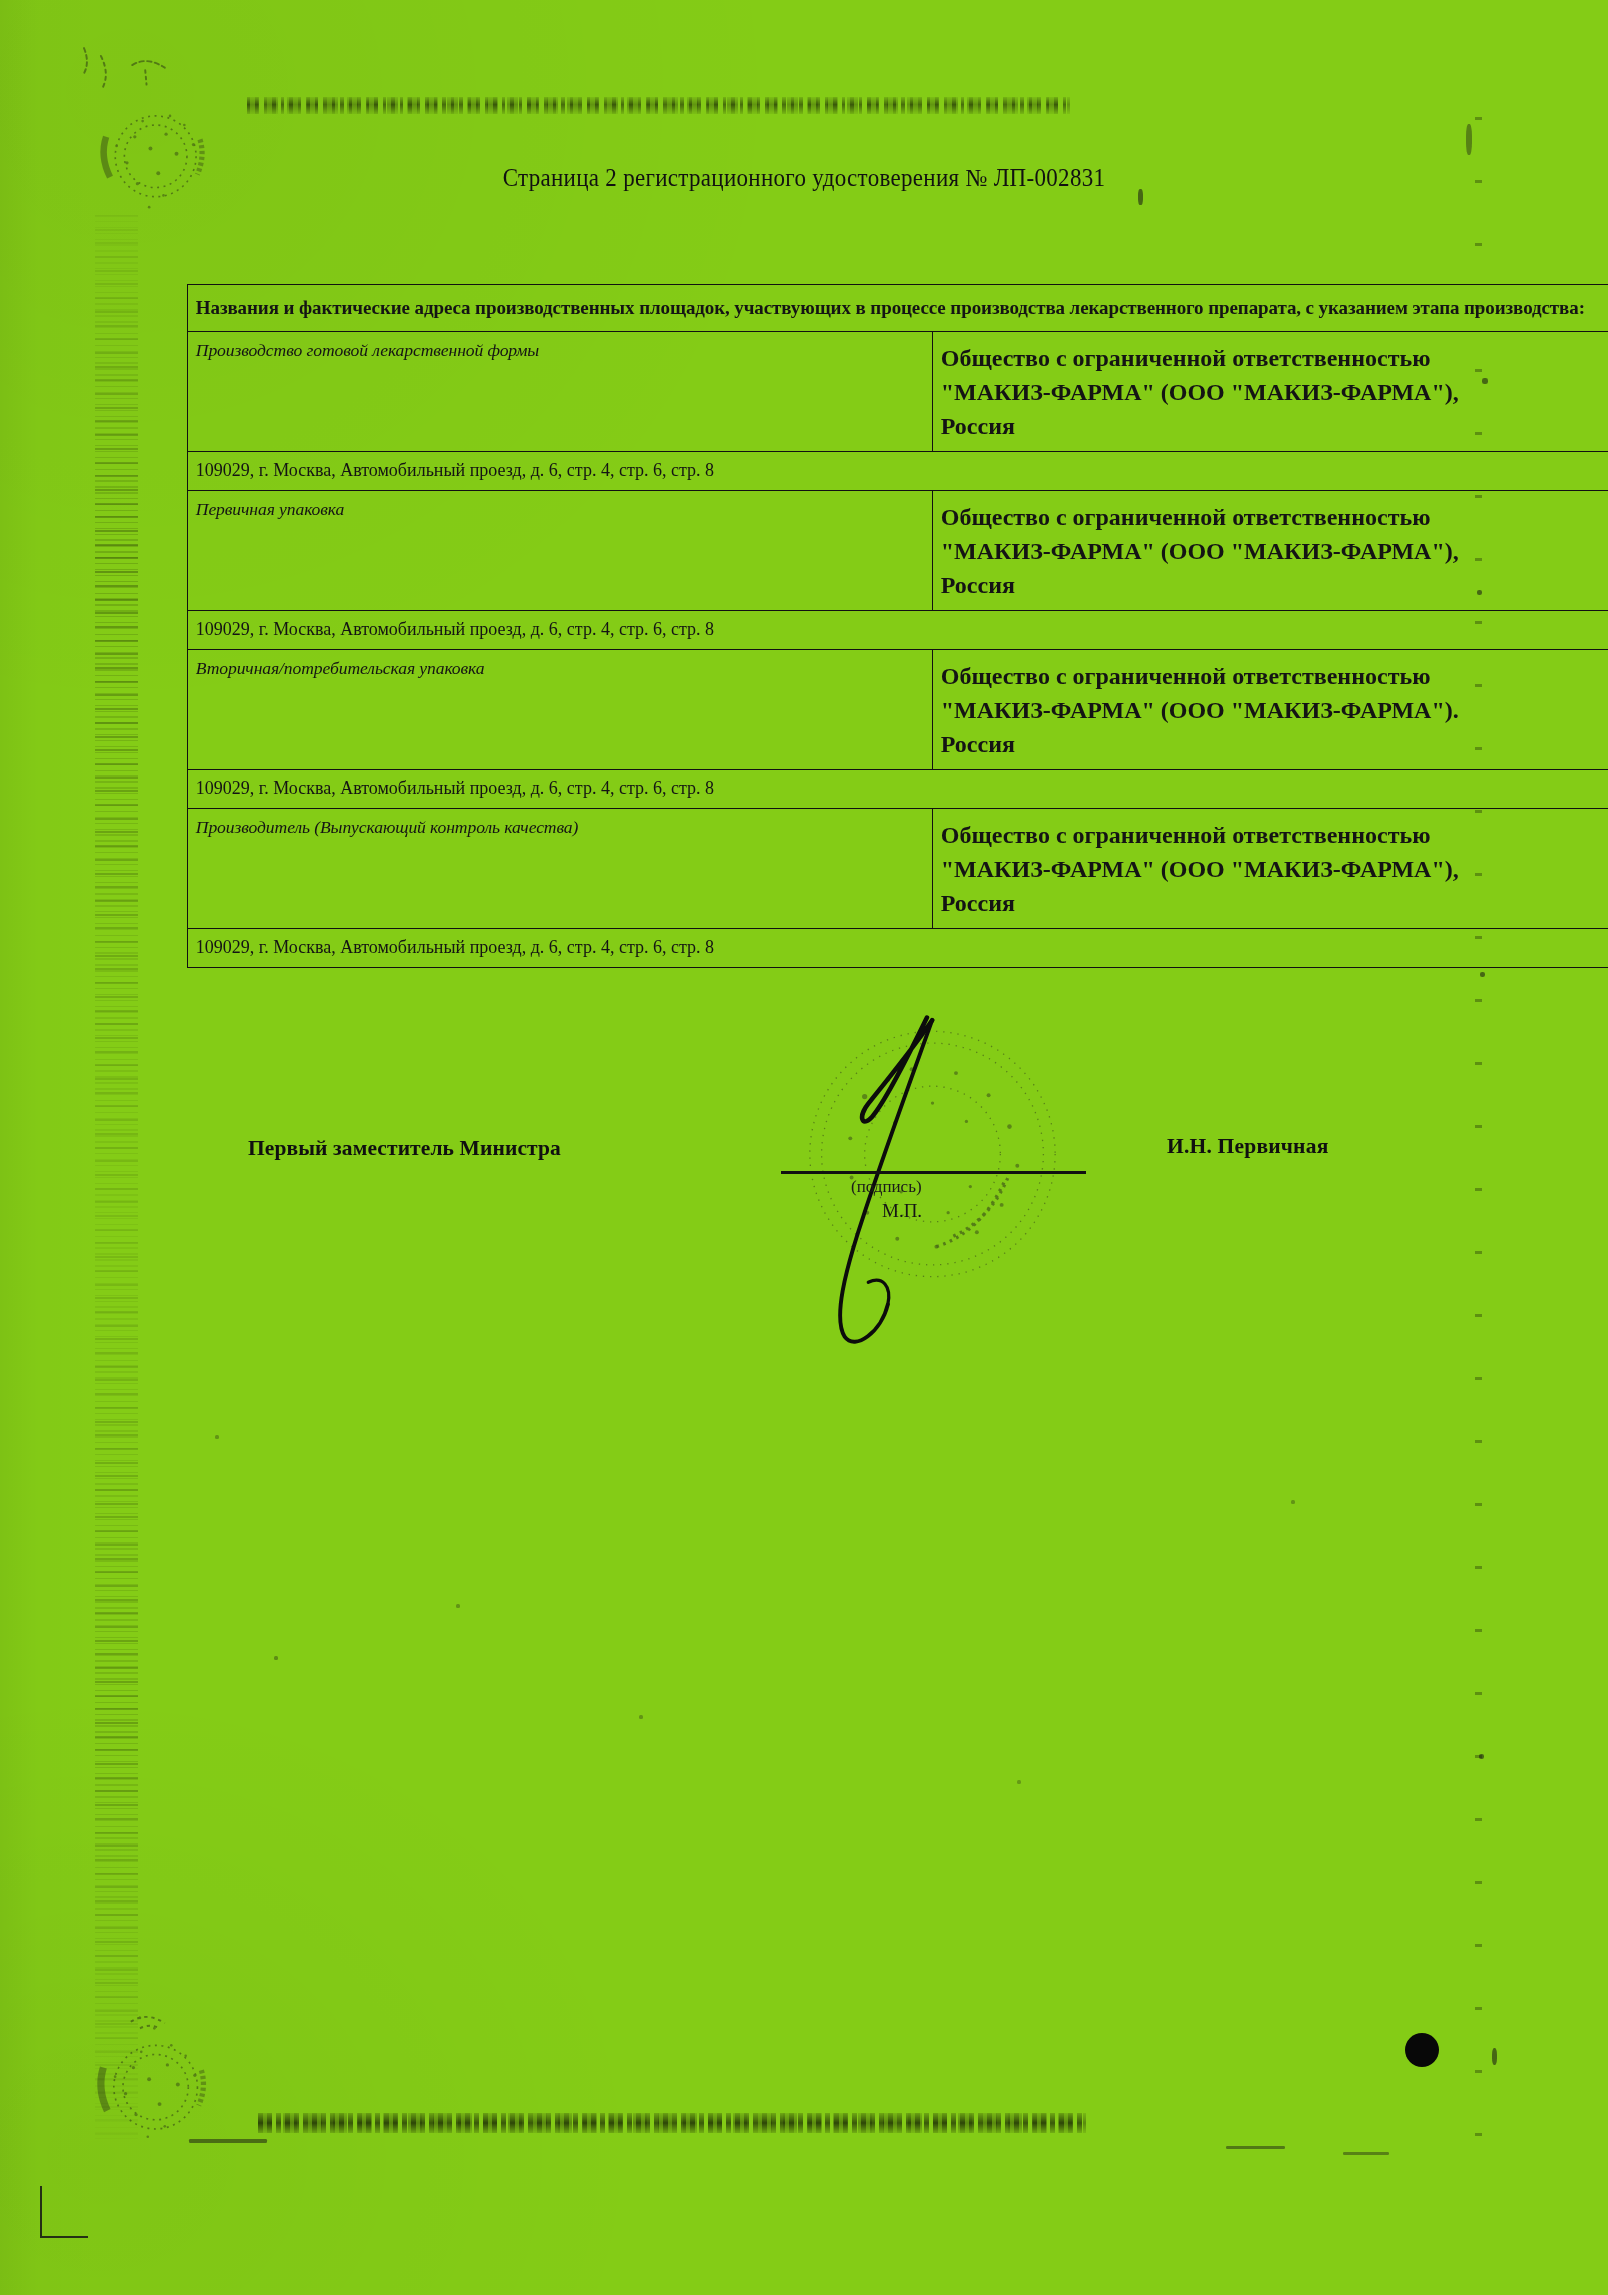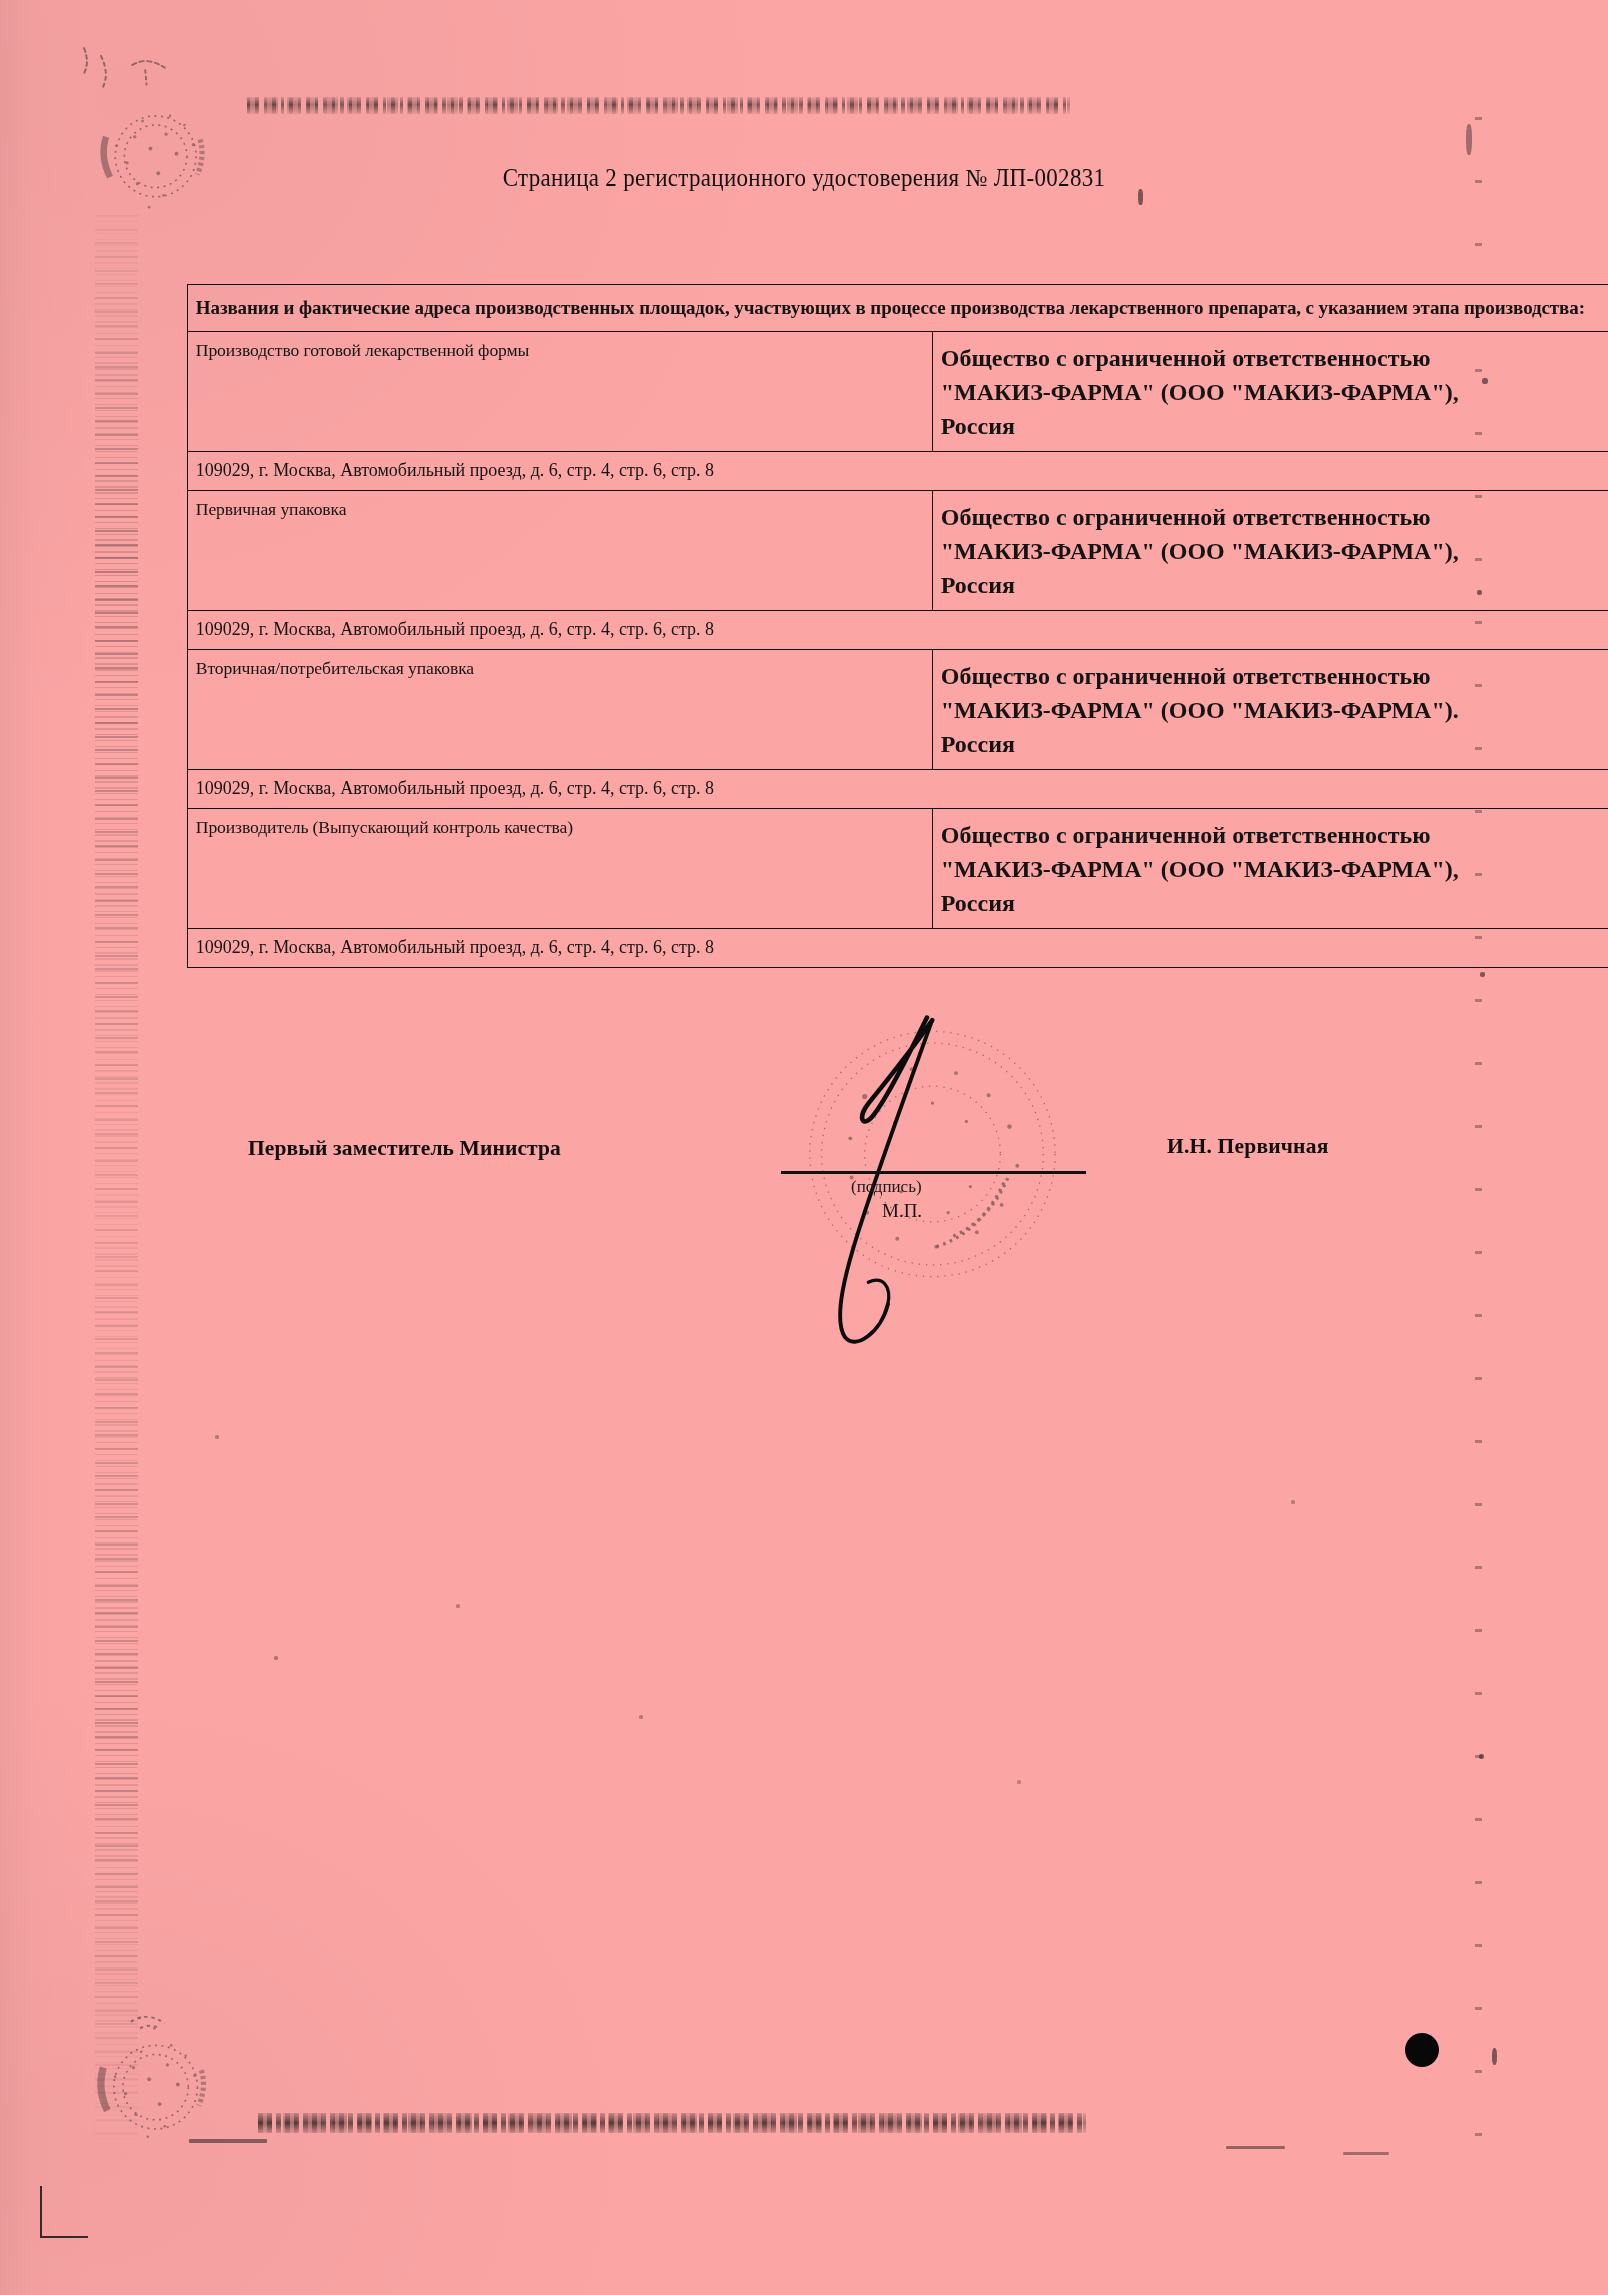--- a/index.html
+++ b/index.html
@@ -5,21 +5,21 @@
 <style>
   html,body{margin:0;padding:0;background:#ffffff;}
   body{
     width:1608px;height:2295px;position:relative;overflow:hidden;
     font-family:"Liberation Serif","DejaVu Serif",serif;
     color:#0d0d0d;
     -webkit-font-smoothing:none;
   }
 
   
-  #page{position:absolute;inset:0;background:#fca5a5;}
+  #page{position:absolute;inset:0;background:#84cc16;}
 
   
   .scan-tint{
     position:absolute;inset:0;pointer-events:none;
     background:
       radial-gradient(ellipse 60% 40% at 8% 4%, rgba(0,0,0,0.035), rgba(0,0,0,0) 70%),
       radial-gradient(ellipse 50% 30% at 6% 94%, rgba(0,0,0,0.035), rgba(0,0,0,0) 70%),
       linear-gradient(to right, rgba(0,0,0,0.05) 0px, rgba(0,0,0,0.012) 36px, rgba(0,0,0,0) 104px);
   }
 
@@ -50,20 +50,21 @@
     color:#141414;
   }
   #site-table td.head{
     font-weight:bold;
     font-size:19px;
     line-height:1.34;
     padding:10.4px 9px 10.4px 7.8px;
     letter-spacing:-0.1px;
   }
   #site-table td.stage{
+    font-style:italic;
     font-size:17.6px;
     width:631px;
     letter-spacing:-0.1px;
   }
   #site-table td.org{
     font-size:24px;
     line-height:1.42;
     padding-top:8.5px;
     font-weight:bold;
   }

